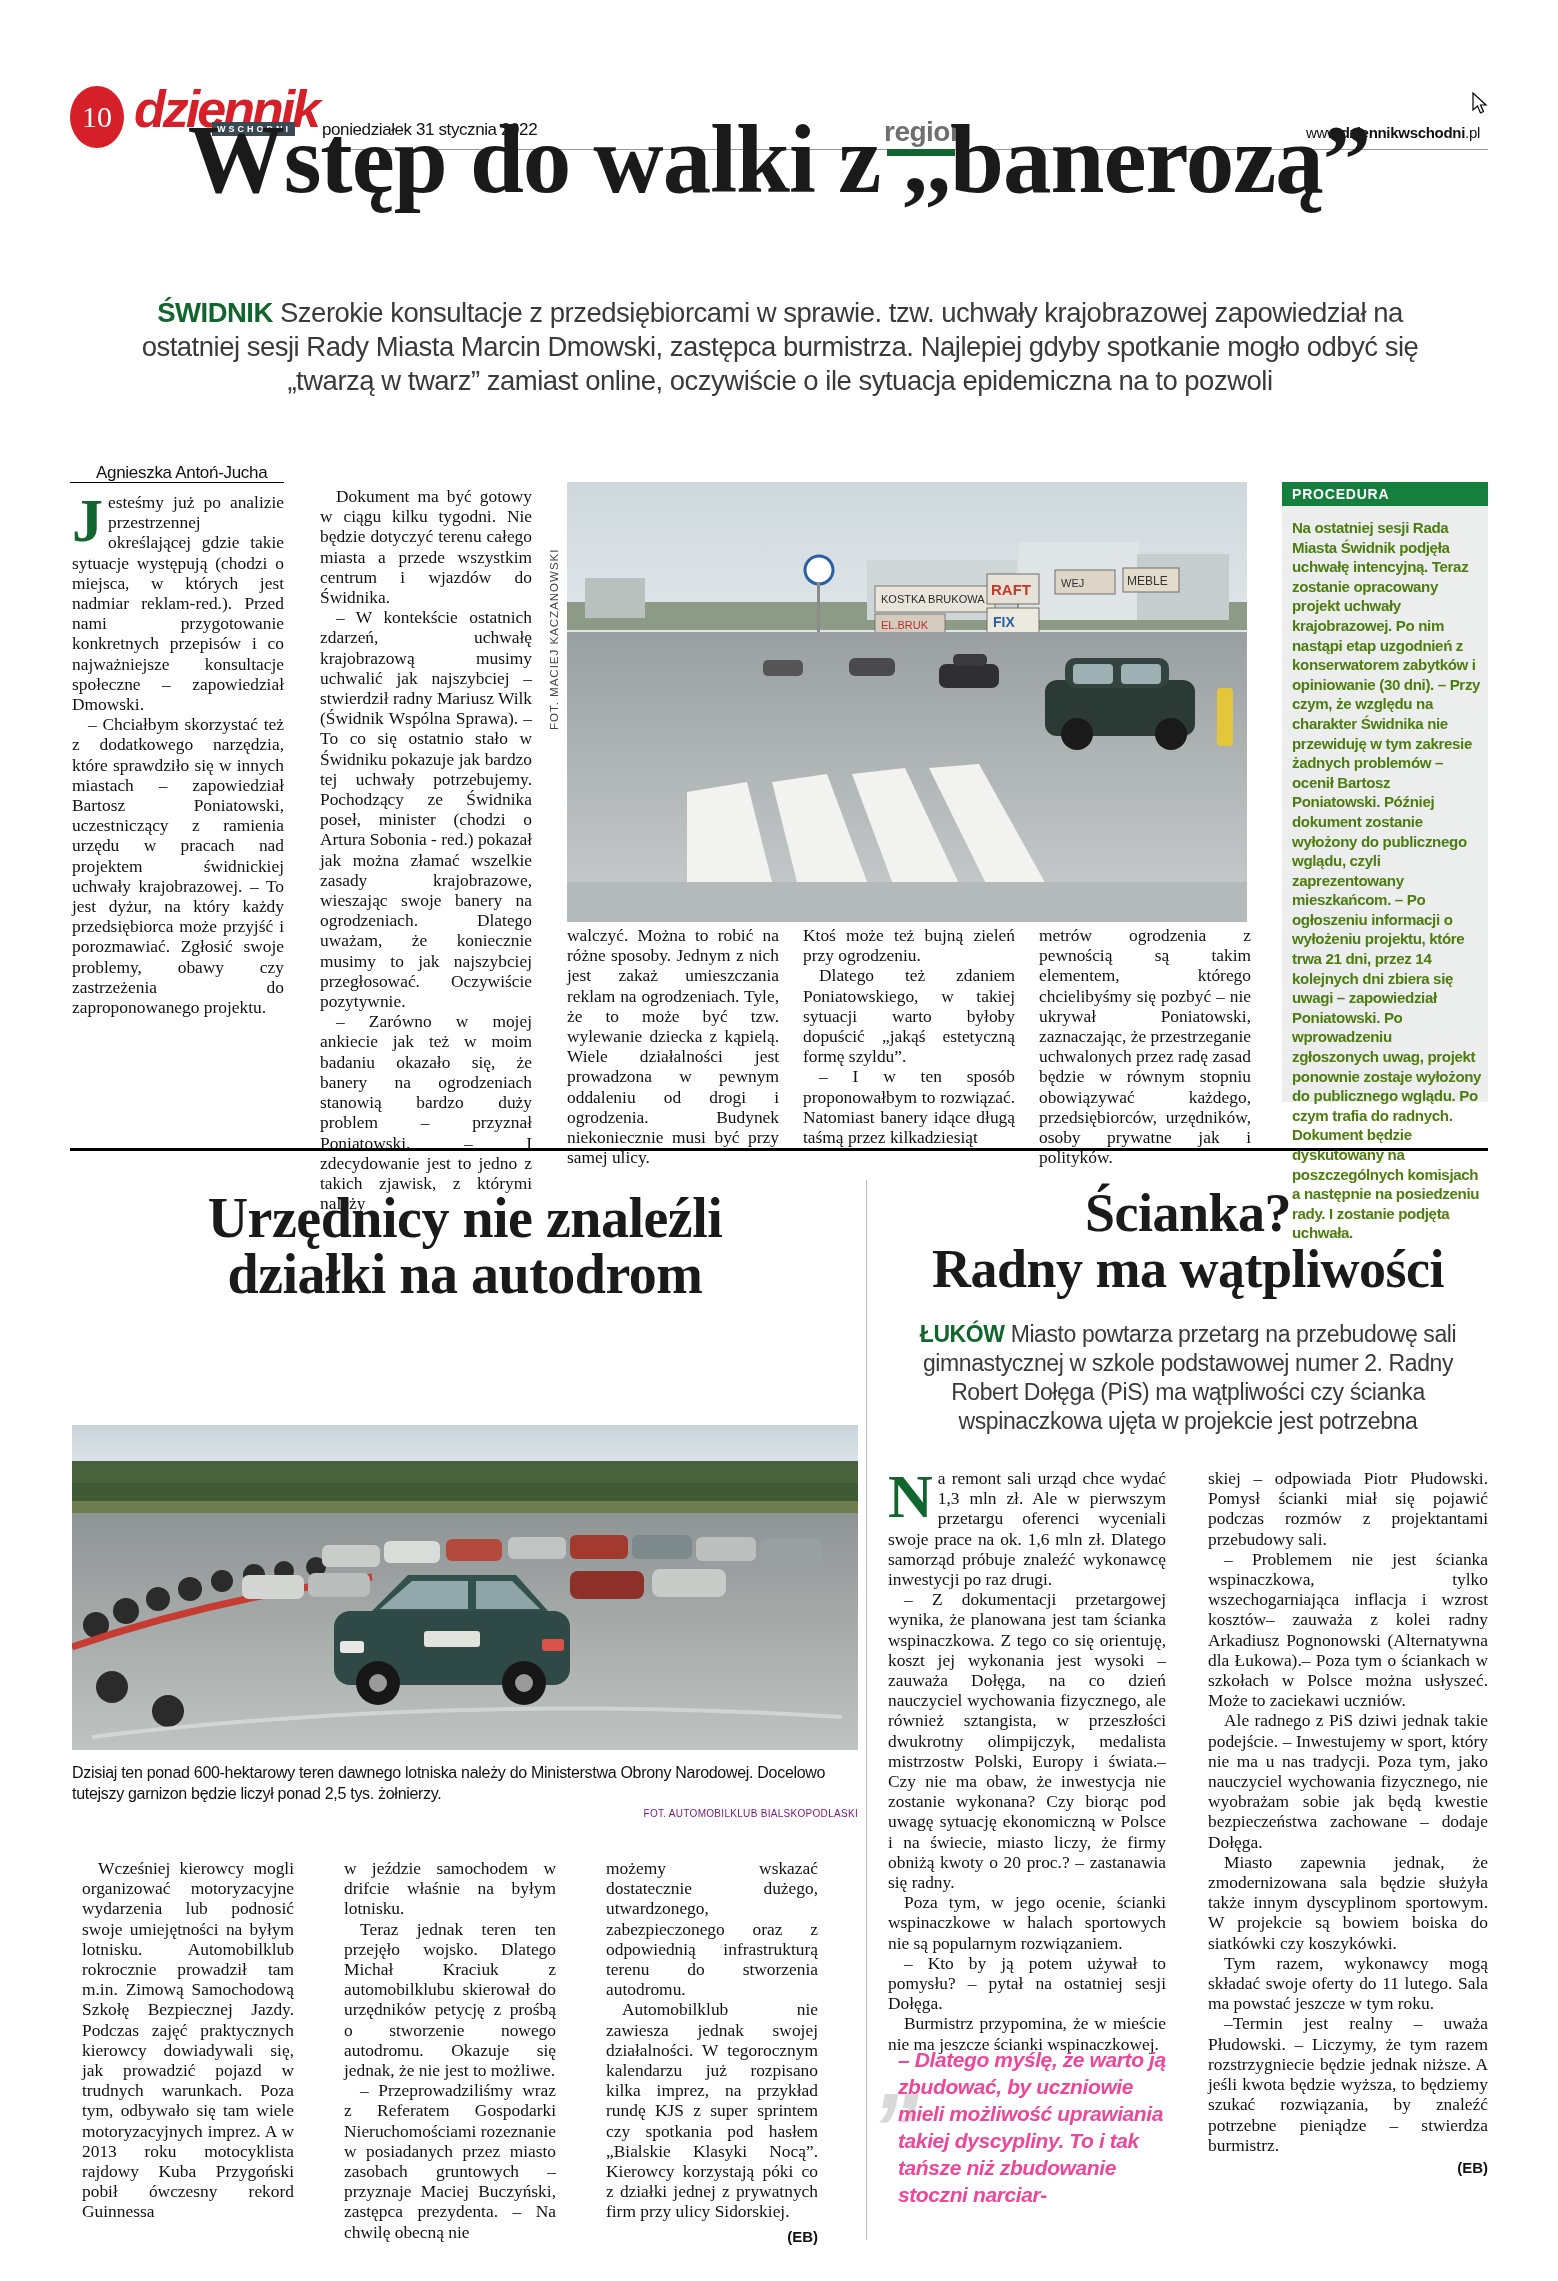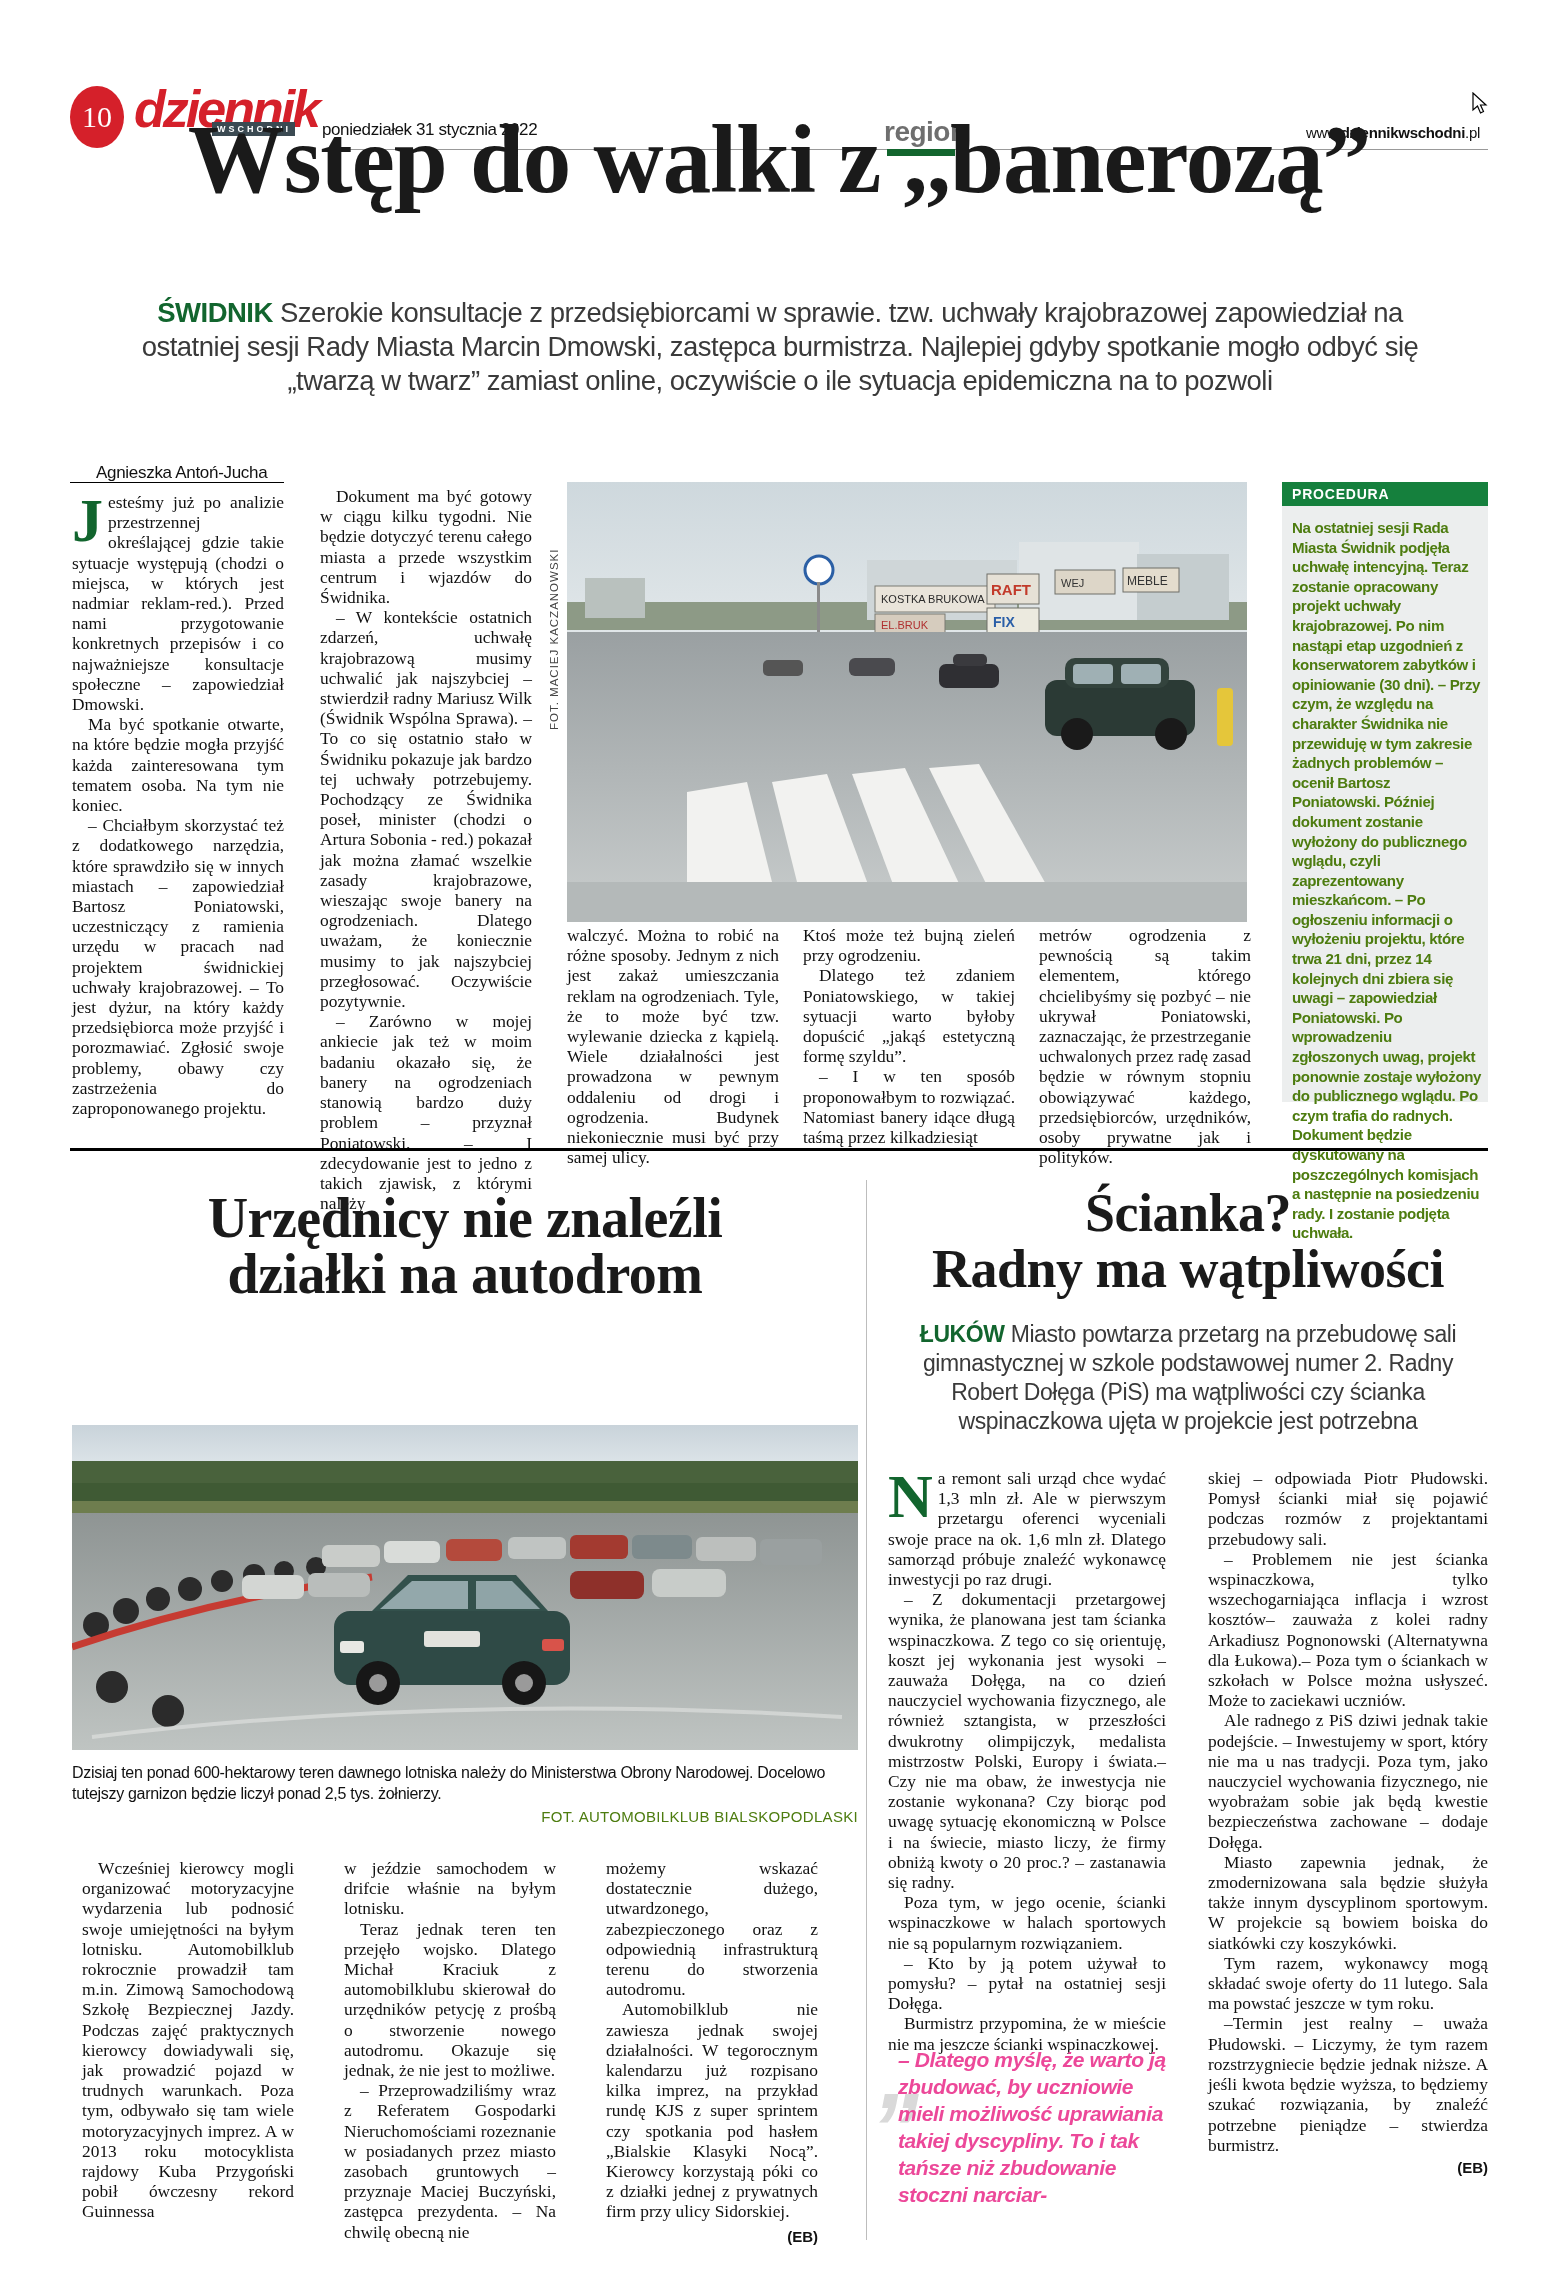--- a/index.html
+++ b/index.html
@@ -115,21 +115,21 @@
     color:#3a3a3a;letter-spacing:-0.4px;font-weight:300;
   }
   .bl-photo{position:absolute;left:72px;top:1425px;width:786px;height:325px;overflow:hidden;background:#7a8a6d;}
   .bl-caption{
     position:absolute;left:72px;top:1762px;width:786px;
     font-family:"Liberation Sans",sans-serif;font-size:16px;line-height:21px;color:#111;
     letter-spacing:-0.3px;
   }
   .bl-credit{
     position:absolute;left:72px;top:1808px;width:786px;text-align:right;
-    font-family:"Liberation Sans",sans-serif;font-size:15px;color:#4d7c0f;letter-spacing:0.3px;
+    font-family:"Liberation Sans",sans-serif;font-size:10px;color:#701a75;letter-spacing:0.3px;
   }
 
   
   .br-headline{
     position:absolute;left:888px;top:1185px;width:600px;text-align:center;
     font-family:"Liberation Serif",serif;font-weight:bold;font-size:54px;line-height:56px;
     letter-spacing:-0.5px;color:#1a1a1a;
   }
   .br-lead{
     position:absolute;left:888px;top:1320px;width:600px;text-align:center;
@@ -170,21 +170,20 @@
   </svg>
 
   <div class="main-headline">Wstęp do walki z ,,banerozą”</div>
   <div class="main-lead"><span class="city-tag">ŚWIDNIK</span><span> Szerokie konsultacje z przedsiębiorcami w sprawie. tzw. uchwały krajobrazowej zapowiedział na ostatniej sesji Rady Miasta Marcin Dmowski, zastępca burmistrza. Najlepiej gdyby spotkanie mogło odbyć się „twarzą w twarz” zamiast online, oczywiście o ile sytuacja epidemiczna na to pozwoli</span></div>
 
   <div class="top-rule"></div>
   <div class="byline">Agnieszka Antoń-Jucha</div>
 
   <div class="col" style="left:72px;top:492px;width:212px;">
     <p class="noind"><span class="dropcap">J</span><span>esteśmy już po analizie przestrzennej określającej gdzie takie sytuacje występują (chodzi o miejsca, w których jest nadmiar reklam-red.). Przed nami przygotowanie konkretnych przepisów i co najważniejsze konsultacje społeczne – zapowiedział Dmowski.</span></p>
-    <p>Ma być spotkanie otwarte, na które będzie mogła przyjść każda zainteresowana tym tematem osoba. Na tym nie koniec.</p>
     <p>– Chciałbym skorzystać też z dodatkowego narzędzia, które sprawdziło się w innych miastach – zapowiedział Bartosz Poniatowski, uczestniczący z ramienia urzędu w pracach nad projektem świdnickiej uchwały krajobrazowej. – To jest dyżur, na który każdy przedsiębiorca może przyjść i porozmawiać. Zgłosić swoje problemy, obawy czy zastrzeżenia do zaproponowanego projektu.</p>
   </div>
 
   <div class="col" style="left:320px;top:486px;width:212px;">
     <p>Dokument ma być gotowy w ciągu kilku tygodni. Nie będzie dotyczyć terenu całego miasta a przede wszystkim centrum i wjazdów do Świdnika.</p>
     <p>– W kontekście ostatnich zdarzeń, uchwałę krajobrazową musimy uchwalić jak najszybciej – stwierdził radny Mariusz Wilk (Świdnik Wspólna Sprawa). – To co się ostatnio stało w Świdniku pokazuje jak bardzo tej uchwały potrzebujemy. Pochodzący ze Świdnika poseł, minister (chodzi o Artura Sobonia - red.) pokazał jak można złamać wszelkie zasady krajobrazowe, wieszając swoje banery na ogrodzeniach. Dlatego uważam, że koniecznie musimy to jak najszybciej przegłosować. Oczywiście pozytywnie.</p>
     <p>– Zarówno w mojej ankiecie jak też w moim badaniu okazało się, że banery na ogrodzeniach stanowią bardzo duży problem – przyznał Poniatowski. – I zdecydowanie jest to jedno z takich zjawisk, z którymi należy</p>
   </div>
 
   <div class="photo-main">

